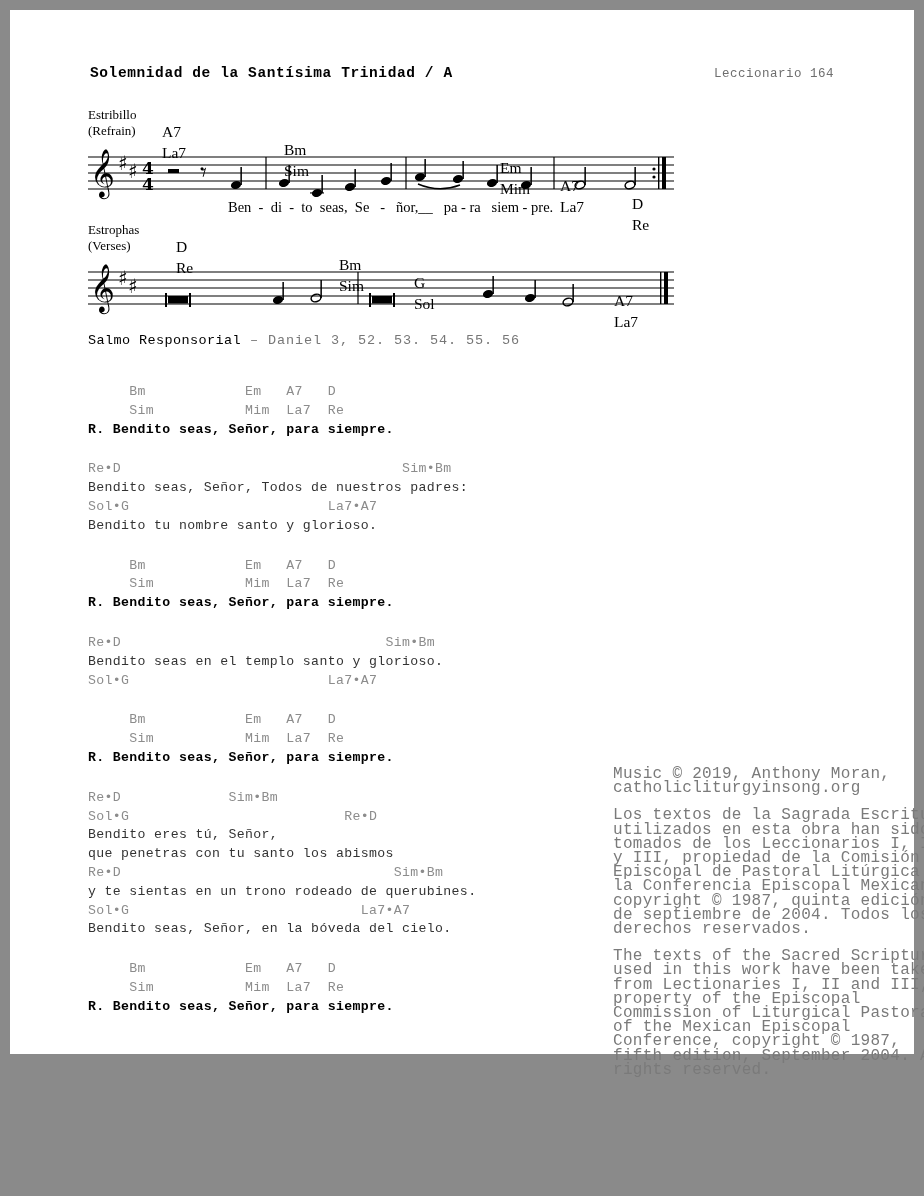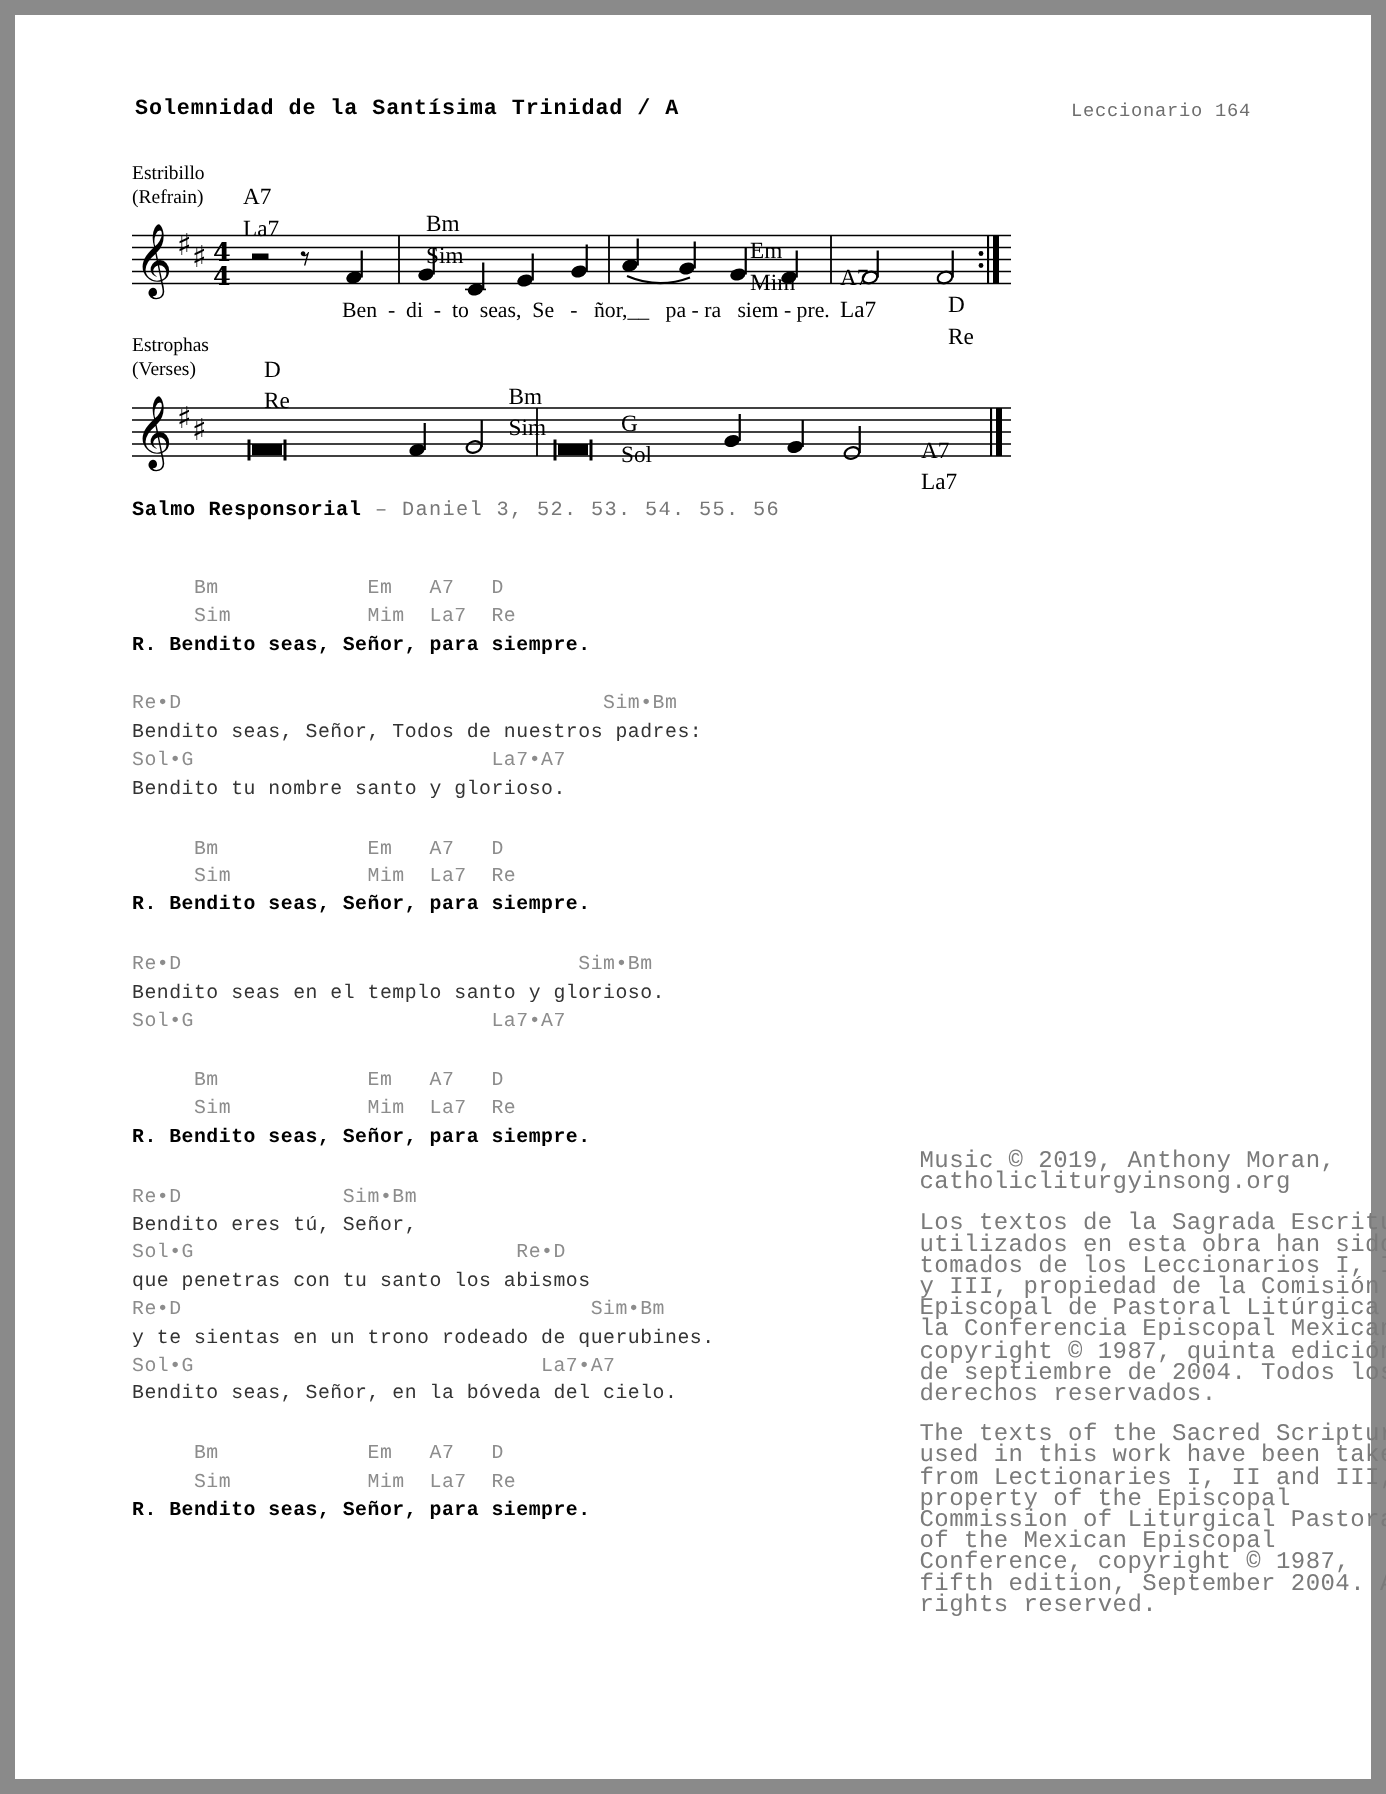--- a/index.html
+++ b/index.html
@@ -4,21 +4,21 @@
 <style>
   html,body{margin:0;padding:0;}
   body{
     width:924px;height:1196px;
     background:#8a8a8a;
     font-family:"Liberation Mono","DejaVu Sans Mono",monospace;
     overflow:hidden;
   }
   .page{
     position:absolute;left:10px;top:10px;
-    width:904px;height:1176px;
+    width:904px;height:1044px;
     background:#ffffff;
     box-sizing:border-box;
   }
   .inner{position:absolute;left:70px;top:55px;width:800px;}
 
   
   .hdr{position:relative;height:30px;}
   .title{
     position:absolute;left:10px;top:0;
     font-size:14.5px;font-weight:bold;color:#000;
@@ -45,21 +45,21 @@
   .staffbox{position:absolute;left:0;}
   .staff{position:absolute;left:0;top:0;}
   .lyricrow{
     position:absolute;
     font-family:"Liberation Serif","DejaVu Serif",serif;
     font-size:14.5px;color:#000;white-space:pre;
   }
 
   
   .psalmhead{margin-left:8px;margin-top:16px;font-size:13.5px;white-space:pre;}
-  .psalmhead b{font-weight:bold;color:#000;letter-spacing:.4px;text-align:center;}
+  .psalmhead b{font-weight:normal;color:#000;letter-spacing:.4px;text-align:center;}
   .psalmhead span.ref{color:#777;letter-spacing:.9px;}
 
   
   .body{position:relative;margin-top:14px;}
   .col-left{width:560px;}
   .block{margin-left:8px;}
   .blk-gap{height:21px;}
   .ln{
     font-size:13.2px;line-height:18.8px;white-space:pre;
     letter-spacing:.35px;
@@ -300,22 +300,22 @@
       <div class="blk-gap"></div>
       <div class="block">
         <div class="ln chord">     Bm            Em   A7   D</div>
         <div class="ln chord">     Sim           Mim  La7  Re</div>
         <div class="ln resp">R. Bendito seas, Señor, para siempre.</div>
       </div>
 
       <div class="blk-gap"></div>
       <div class="block">
         <div class="ln chord">Re•D             Sim•Bm</div>
+        <div class="ln chord">Sol•G                          Re•D</div>
         <div class="ln lyric">Bendito eres tú, Señor,</div>
-        <div class="ln chord">Sol•G                          Re•D</div>
         <div class="ln lyric">que penetras con tu santo los abismos</div>
         <div class="ln chord">Re•D                                 Sim•Bm</div>
         <div class="ln lyric">y te sientas en un trono rodeado de querubines.</div>
         <div class="ln chord">Sol•G                            La7•A7</div>
         <div class="ln lyric">Bendito seas, Señor, en la bóveda del cielo.</div>
       </div>
 
       <div class="blk-gap"></div>
       <div class="block">
         <div class="ln chord">     Bm            Em   A7   D</div>

